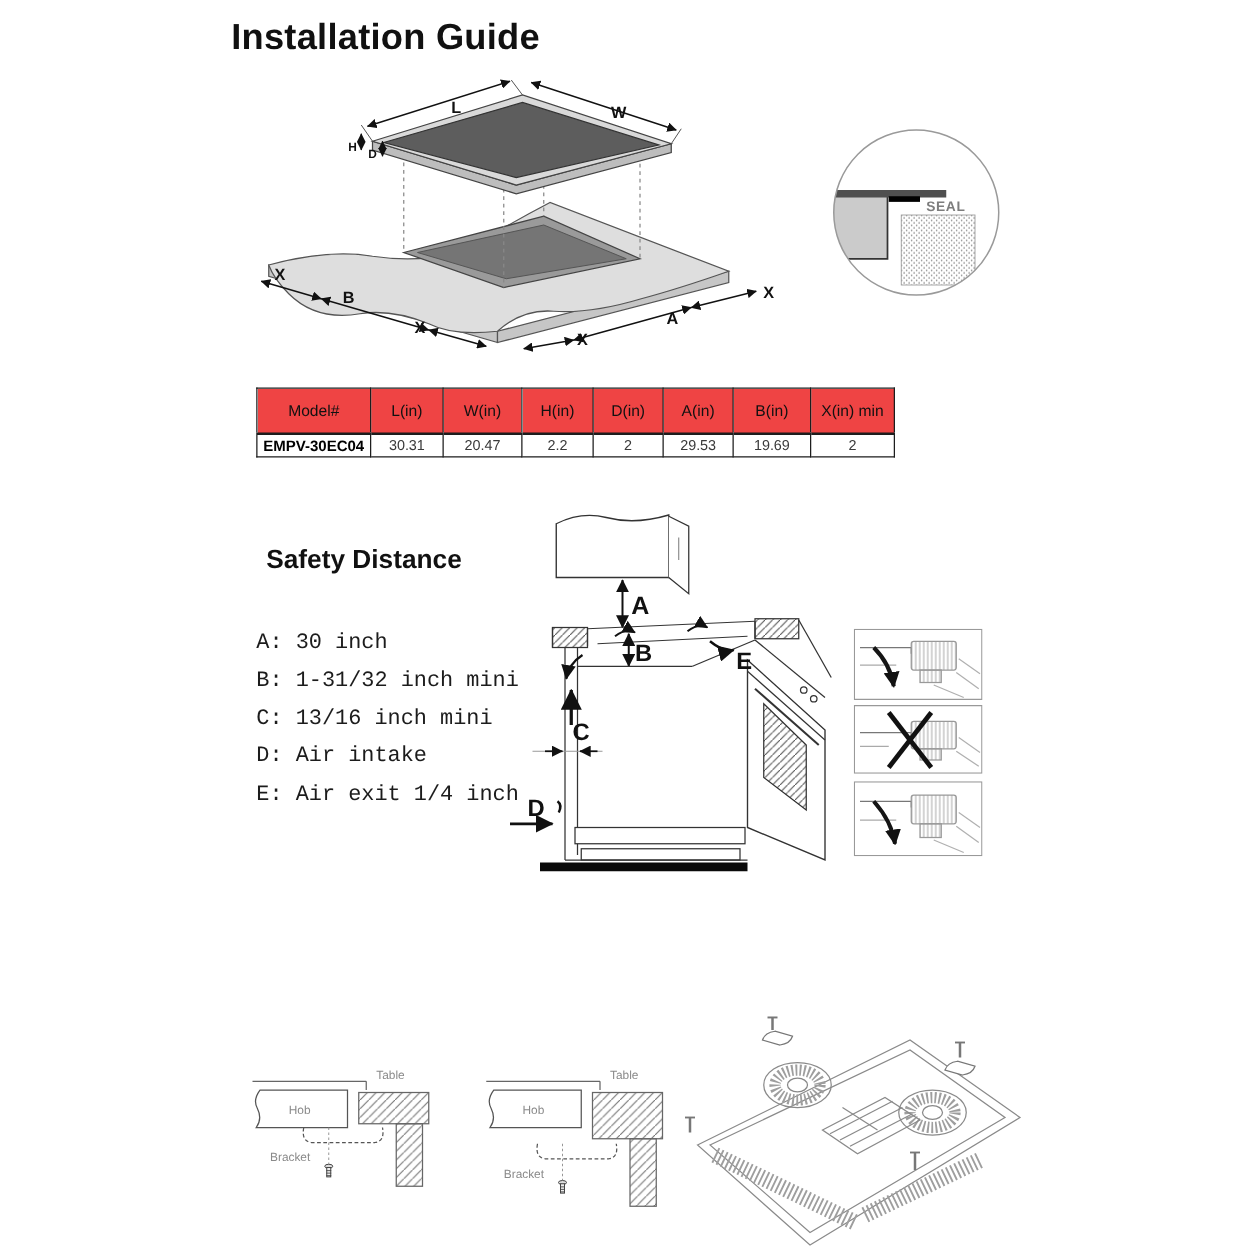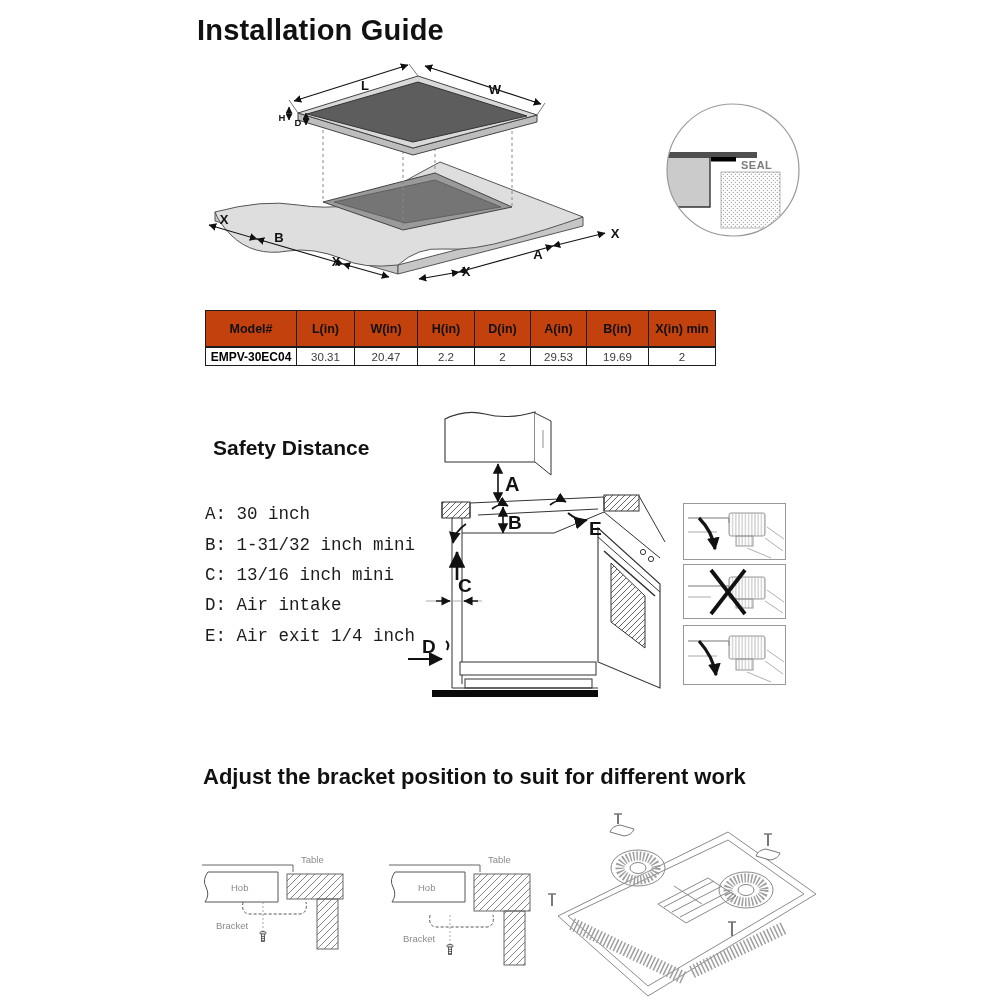--- a/index.html
+++ b/index.html
@@ -1,26 +1,26 @@
 <!DOCTYPE html>
 <html><head>
 <meta charset="utf-8">
 <style>
   html,body{margin:0;padding:0;background:#fff;}
   .page{position:relative;width:1000px;height:1000px;background:#fff;overflow:hidden;
         font-family:"Liberation Sans",sans-serif;color:#111;}
   .abs{position:absolute;}
-  .title{left:197px;top:14px;font-size:29px;font-weight:bold;letter-spacing:.2px;}
+  .title{left:185px;top:14px;font-size:29px;font-weight:bold;letter-spacing:.2px;}
   .sd-heading{left:213px;top:436px;font-size:21px;font-weight:bold;}
   .s-item{left:205px;font-size:17.5px;color:#1c1c1c;font-family:Liberation Mono, monospace;}
   .br-heading{left:203px;top:756px;width:660px;font-size:22px;font-weight:bold;line-height:42px;}
   .spec-table{left:205px;top:310px;}
   .spec-table table{border-collapse:collapse;table-layout:fixed;width:510px;}
   .spec-table th,.spec-table td{border:1px solid #1d1d1d;text-align:center;padding:0;white-space:nowrap;overflow:hidden;}
-  .spec-table thead th{background:#c2410c;height:35px;font-size:12.5px;font-weight:bold;border-bottom-width:2px;}
+  .spec-table thead th{background:#ef4444;height:35px;font-size:12.5px;font-weight:normal;border-bottom-width:2px;}
   .spec-table tbody td{height:17px;font-size:11.5px;color:#3a3a3a;text-align:center;}
   .spec-table tbody td.model{font-weight:bold;color:#000;font-size:12px;}
   svg{display:block;font-family:"Liberation Sans",sans-serif;}
   svg text{fill:#111;}
   .dimtxt{font-weight:bold;font-size:13px;}
   .dimtxt-s{font-weight:bold;font-size:9.5px;}
   .bigletter{font-weight:bold;font-size:19px;}
   .graytxt{fill:#8a8a8a;font-size:9.5px;}
   .sealtxt{fill:#7d7d7d;font-size:11px;font-weight:600;letter-spacing:.5px;}
 </style>
@@ -277,21 +277,20 @@
     <line x1="5" y1="31" x2="34" y2="31" stroke="#aaa"></line>
     <rect x="46" y="11" width="36" height="23" rx="2" fill="url(#vh3)" stroke="#999"></rect>
     <rect x="53" y="34" width="17" height="11" fill="url(#vh3)" stroke="#999"></rect>
     <line x1="84" y1="25" x2="101" y2="37" stroke="#b0b0b0"></line>
       <line x1="82" y1="36" x2="100" y2="49" stroke="#b0b0b0"></line>
       <line x1="64" y1="47" x2="88" y2="57" stroke="#b0b0b0"></line>
     <path d="M16,16 C24,25 31,36 33,50" fill="none" stroke="#151515" stroke-width="3.2" marker-end="url(#tb3)"></path>
   </svg>
 
   <div class="abs br-heading">
-    <div>Adjust the bracket position to suit for different work</div>
   </div>
 
   <svg class="abs" style="left:183px;top:845px" width="180" height="150" viewBox="0 0 180 150">
     <defs>
         <pattern id="hb1" width="7" height="7" patternUnits="userSpaceOnUse">
           <path d="M0,7 L7,0" stroke="#777" stroke-width=".9"></path>
         </pattern>
       </defs>
     <line x1="19" y1="20" x2="110" y2="20" stroke="#666"></line>
       <line x1="110" y1="20" x2="110" y2="27" stroke="#666"></line>

